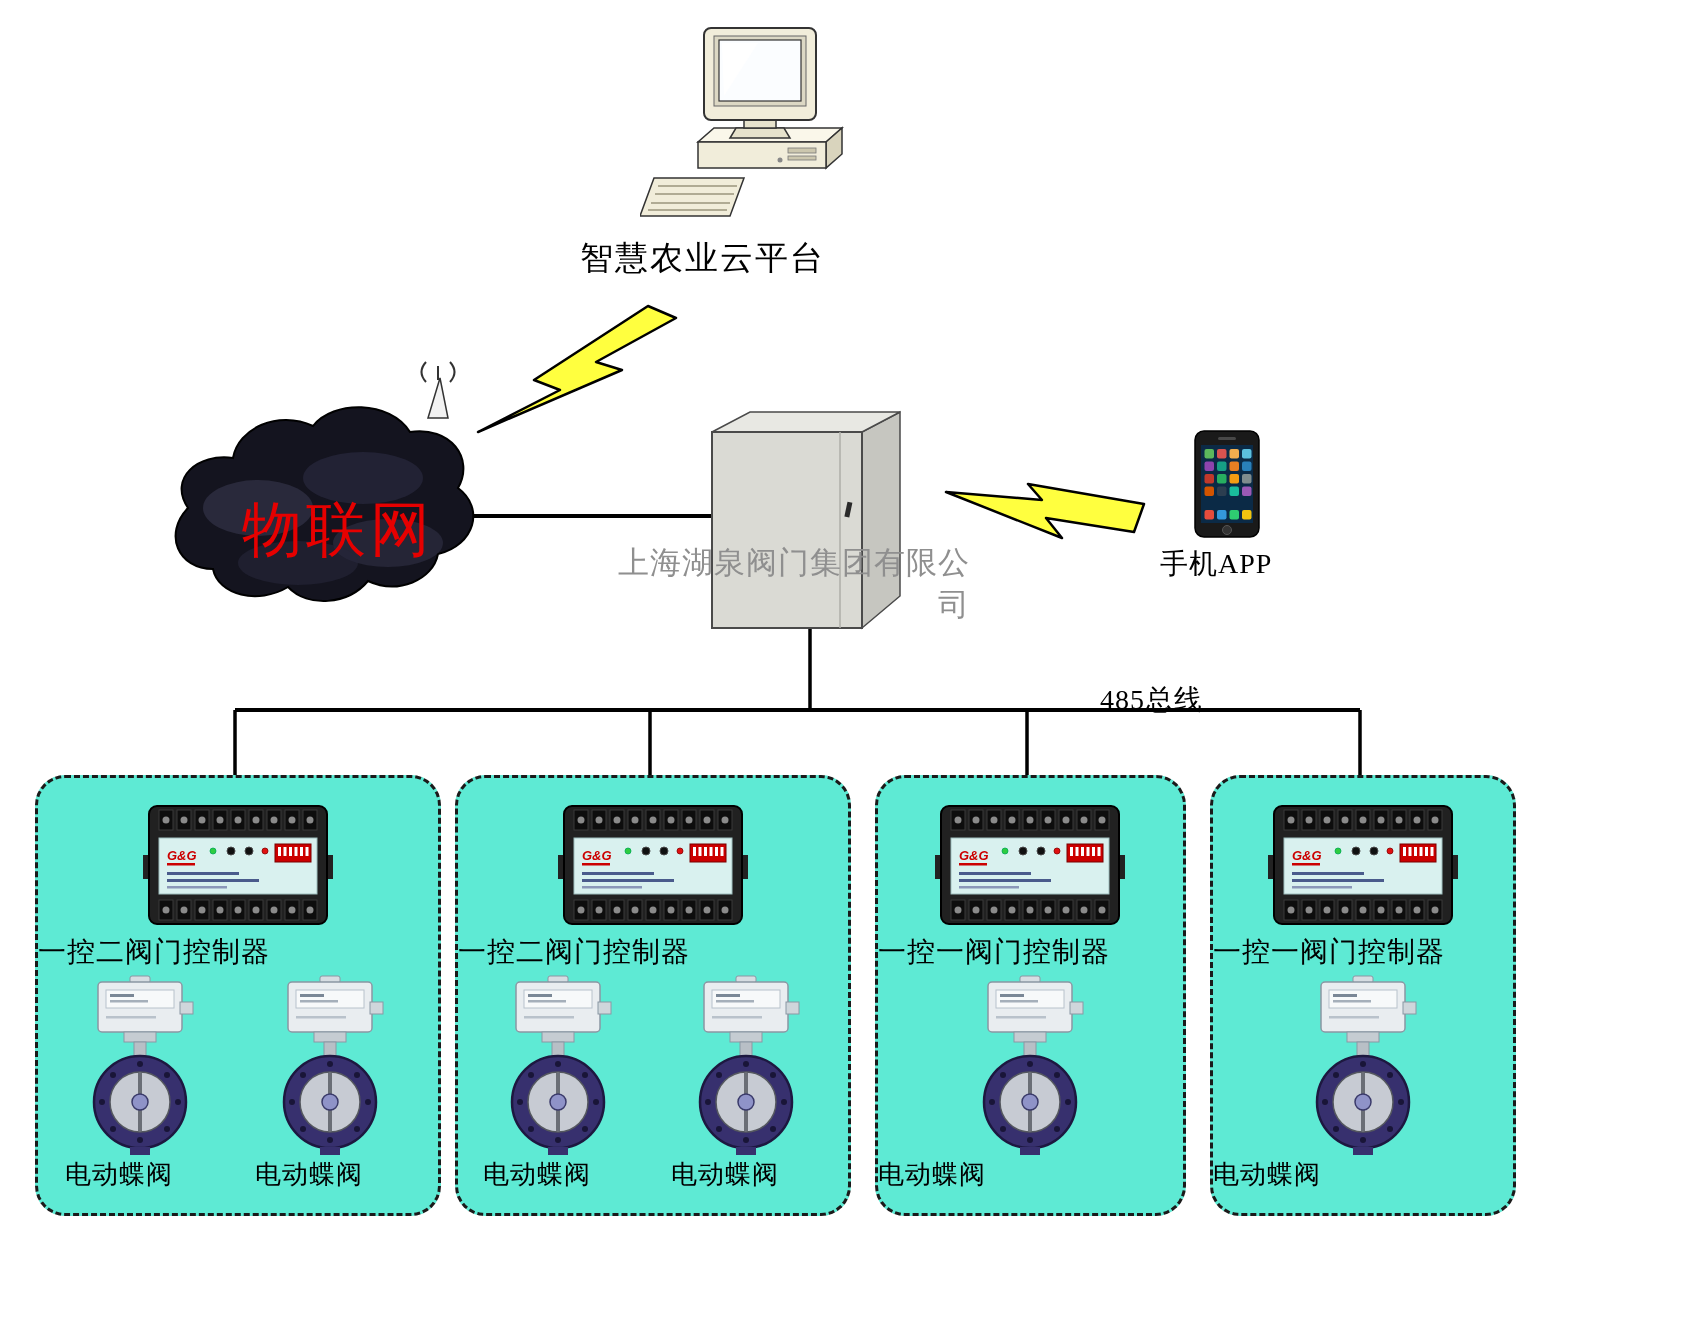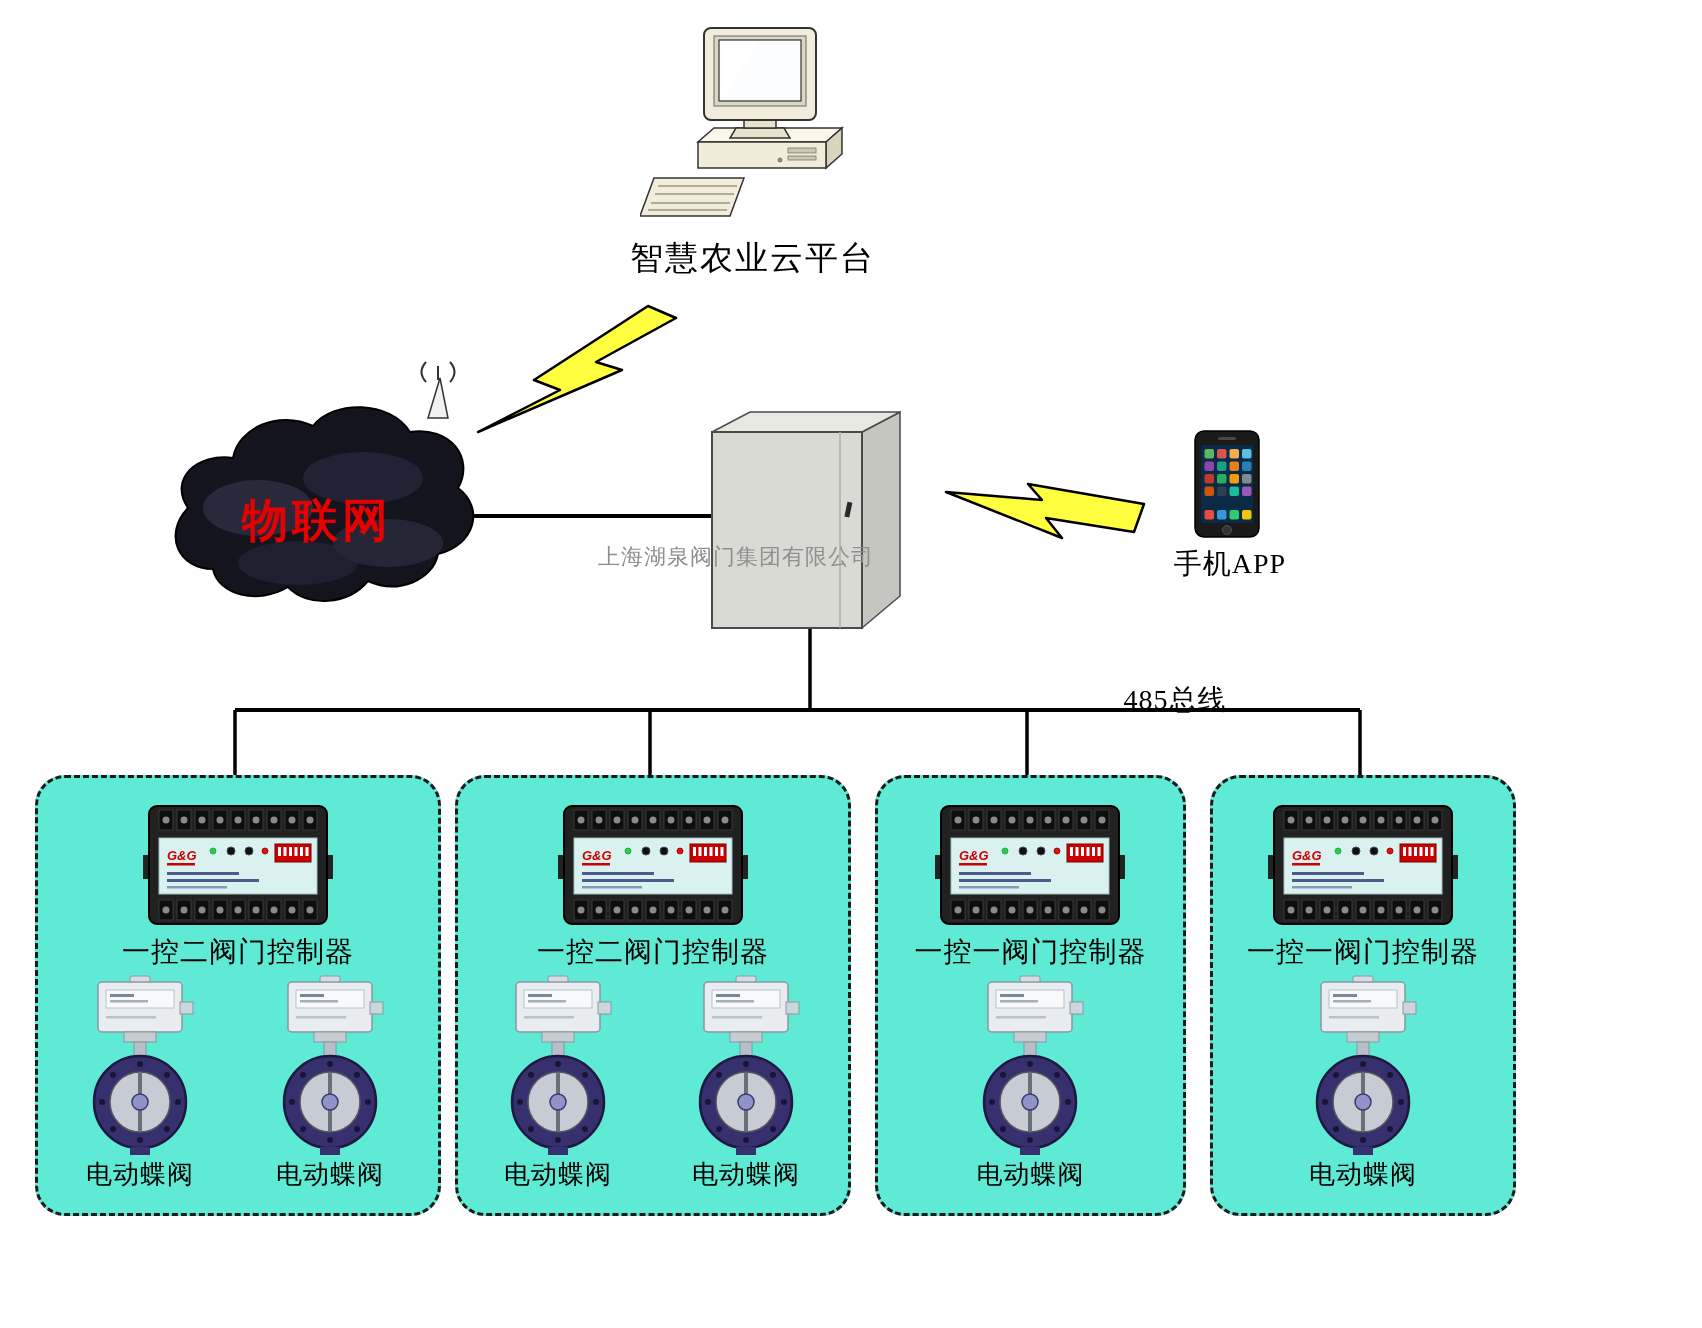--- a/index.html
+++ b/index.html
@@ -1,26 +1,26 @@
 <!DOCTYPE html>
 <html><head>
 <meta charset="utf-8">
 <style>
   html,body{margin:0;padding:0;background:#fff;}
   #stage{
     position:relative;width:1702px;height:1328px;background:#ffffff;overflow:hidden;
     font-family:"Liberation Serif","DejaVu Serif",serif;color:#000;
   }
   .abs{position:absolute;}
-  .label{position:absolute;text-align:center;color:#000;z-index:3;line-height:1.15;}
+  .label{position:absolute;color:#000;z-index:3;line-height:1.15;}
   .label-lg{font-size:33px;letter-spacing:2px;}
   .label-md{font-size:28px;letter-spacing:1px;}
   .label-sm{font-size:26px;letter-spacing:1px;}
-  .watermark{position:absolute;text-align:left;color:#8f8f8f;font-size:22px;letter-spacing:1px;z-index:4;}
-  .iot-text{position:absolute;color:#e60000;font-weight:bold;font-size:46px;letter-spacing:4px;z-index:3;}
+  .watermark{position:absolute;text-align:right;color:#8f8f8f;font-size:31px;letter-spacing:1px;z-index:4;}
+  .iot-text{position:absolute;color:#e60000;font-weight:normal;font-size:60px;letter-spacing:4px;z-index:3;}
   .group{
     position:absolute;border:3px dashed #1a1a1a;border-radius:30px;background:#5eead4;z-index:2;
   }
   .dev{position:absolute;z-index:2;}
   svg{display:block;}
 </style>
 </head>
 <body>
 
 <div id="stage">

